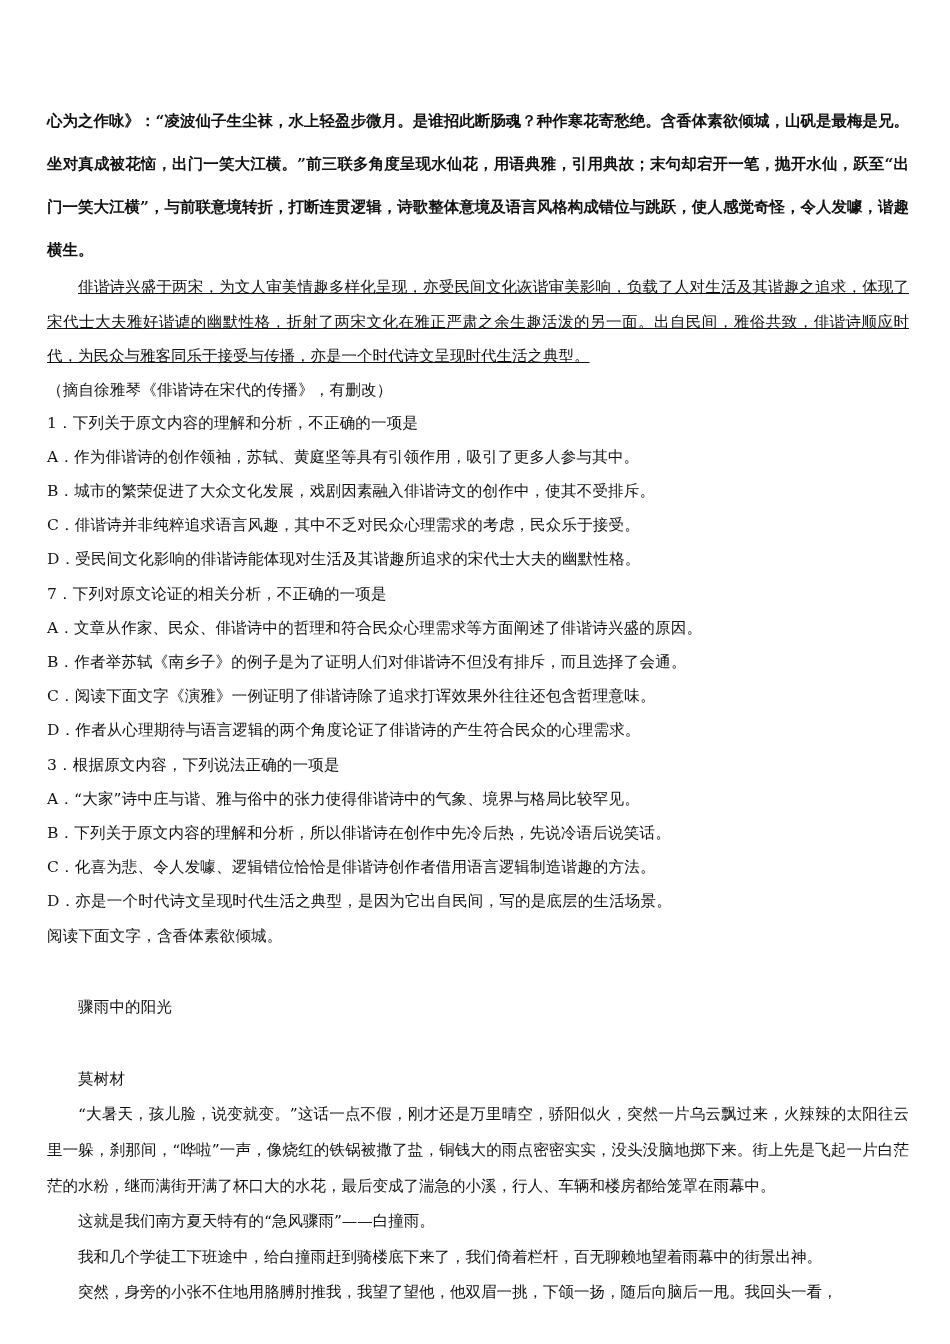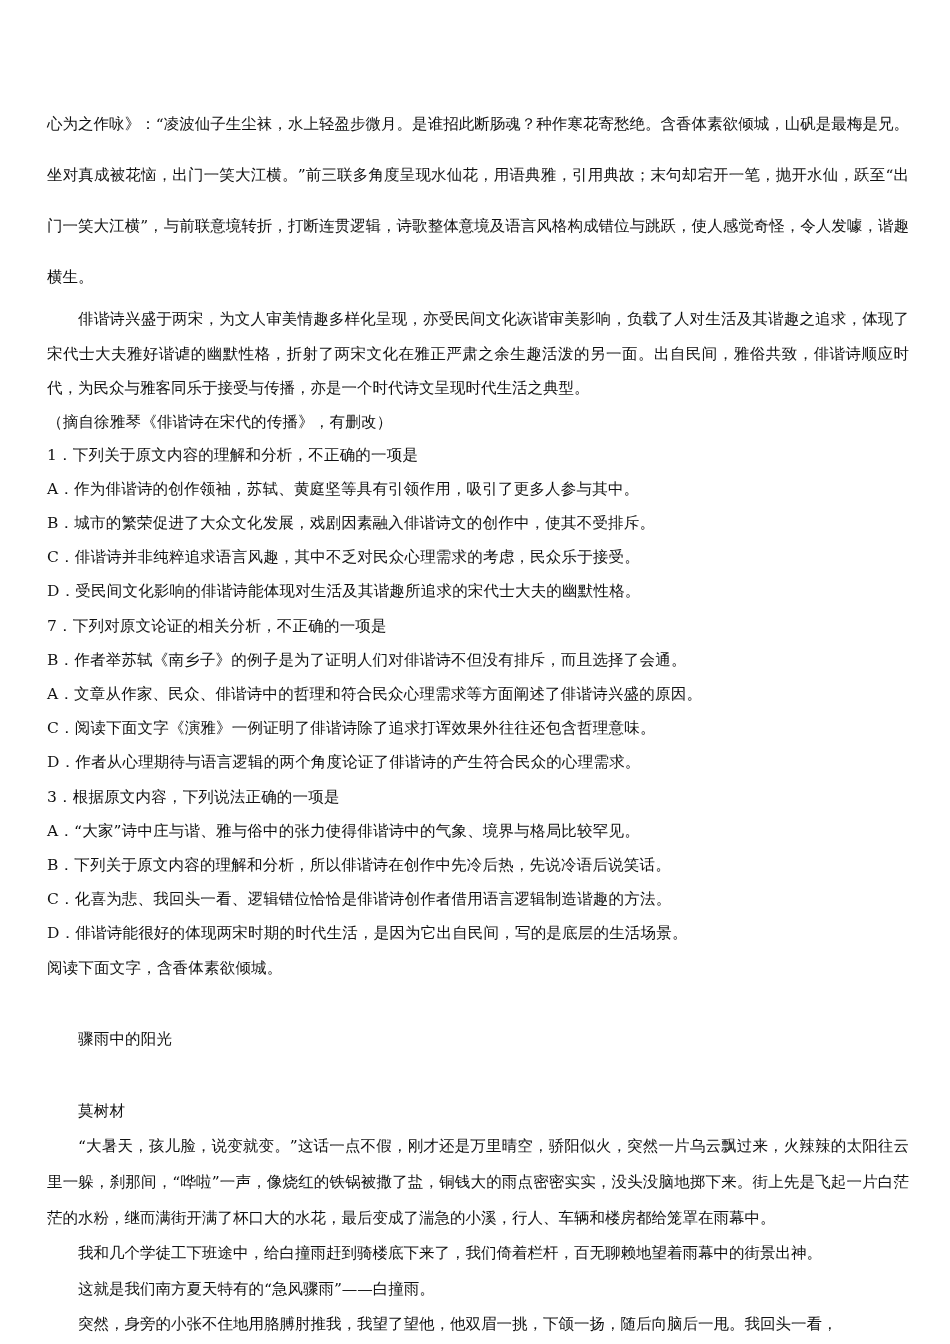--- a/index.html
+++ b/index.html
@@ -26,22 +26,22 @@
       white-space: nowrap;
       letter-spacing: 0.2px;
     }
     .para {
       font-size: 15.5px;
       line-height: 36px;
       text-align: justify;
       text-align-last: left;
     }
     .indent { text-indent: 31px; }
-    .p1 { line-height: 51px; }
-    .p2 { line-height: 34.5px; margin-top: -1px; }
+    .p1 { line-height: 43px; font-weight: bold; }
+    .p2 { line-height: 34.5px; margin-top: -1px; text-decoration: underline; }
     .source { line-height: 32px; margin-top: 0px; font-family: Liberation Serif, serif; }
     .q-block .line { line-height: 34.2px; }
     .story .line { line-height: 35.6px; }
     .story .para { line-height: 35.6px; }
     .pad { padding-left: 31px; margin-top: 36px; }
   </style>
 </head>
 <body>
 
 <div class="page">
@@ -55,37 +55,37 @@
   <div class="q-block">
     <div class="line">1．下列关于原文内容的理解和分析，不正确的一项是</div>
     <div class="line">A．作为俳谐诗的创作领袖，苏轼、黄庭坚等具有引领作用，吸引了更多人参与其中。</div>
     <div class="line">B．城市的繁荣促进了大众文化发展，戏剧因素融入俳谐诗文的创作中，使其不受排斥。</div>
     <div class="line">C．俳谐诗并非纯粹追求语言风趣，其中不乏对民众心理需求的考虑，民众乐于接受。</div>
     <div class="line">D．受民间文化影响的俳谐诗能体现对生活及其谐趣所追求的宋代士大夫的幽默性格。</div>
   </div>
 
   <div class="q-block">
     <div class="line">7．下列对原文论证的相关分析，不正确的一项是</div>
+    <div class="line">A．文章从作家、民众、俳谐诗中的哲理和符合民众心理需求等方面阐述了俳谐诗兴盛的原因。</div>
     <div class="line">B．作者举苏轼《南乡子》的例子是为了证明人们对俳谐诗不但没有排斥，而且选择了会通。</div>
-    <div class="line">A．文章从作家、民众、俳谐诗中的哲理和符合民众心理需求等方面阐述了俳谐诗兴盛的原因。</div>
     <div class="line">C．阅读下面文字《演雅》一例证明了俳谐诗除了追求打诨效果外往往还包含哲理意味。</div>
     <div class="line">D．作者从心理期待与语言逻辑的两个角度论证了俳谐诗的产生符合民众的心理需求。</div>
   </div>
 
   <div class="q-block">
     <div class="line">3．根据原文内容，下列说法正确的一项是</div>
     <div class="line">A．“大家”诗中庄与谐、雅与俗中的张力使得俳谐诗中的气象、境界与格局比较罕见。</div>
     <div class="line">B．下列关于原文内容的理解和分析，所以俳谐诗在创作中先冷后热，先说冷语后说笑话。</div>
-    <div class="line">C．化喜为悲、我回头一看、逻辑错位恰恰是俳谐诗创作者借用语言逻辑制造谐趣的方法。</div>
-    <div class="line">D．俳谐诗能很好的体现两宋时期的时代生活，是因为它出自民间，写的是底层的生活场景。</div>
+    <div class="line">C．化喜为悲、令人发噱、逻辑错位恰恰是俳谐诗创作者借用语言逻辑制造谐趣的方法。</div>
+    <div class="line">D．亦是一个时代诗文呈现时代生活之典型，是因为它出自民间，写的是底层的生活场景。</div>
   </div>
 
   <div class="story">
     <div class="line">阅读下面文字，含香体素欲倾城。</div>
     <div class="line pad">骤雨中的阳光</div>
     <div class="line pad">莫树材</div>
     <div class="para indent">“大暑天，孩儿脸，说变就变。”这话一点不假，刚才还是万里晴空，骄阳似火，突然一片乌云飘过来，火辣辣的太阳往云里一躲，刹那间，“哗啦”一声，像烧红的铁锅被撒了盐，铜钱大的雨点密密实实，没头没脑地掷下来。街上先是飞起一片白茫茫的水粉，继而满街开满了杯口大的水花，最后变成了湍急的小溪，行人、车辆和楼房都给笼罩在雨幕中。</div>
+    <div class="para indent">这就是我们南方夏天特有的“急风骤雨”——白撞雨。</div>
     <div class="para indent">我和几个学徒工下班途中，给白撞雨赶到骑楼底下来了，我们倚着栏杆，百无聊赖地望着雨幕中的街景出神。</div>
-    <div class="para indent">这就是我们南方夏天特有的“急风骤雨”——白撞雨。</div>
     <div class="para indent">突然，身旁的小张不住地用胳膊肘推我，我望了望他，他双眉一挑，下颌一扬，随后向脑后一甩。我回头一看，</div>
   </div>
 
 </div>
 
 </body></html>

